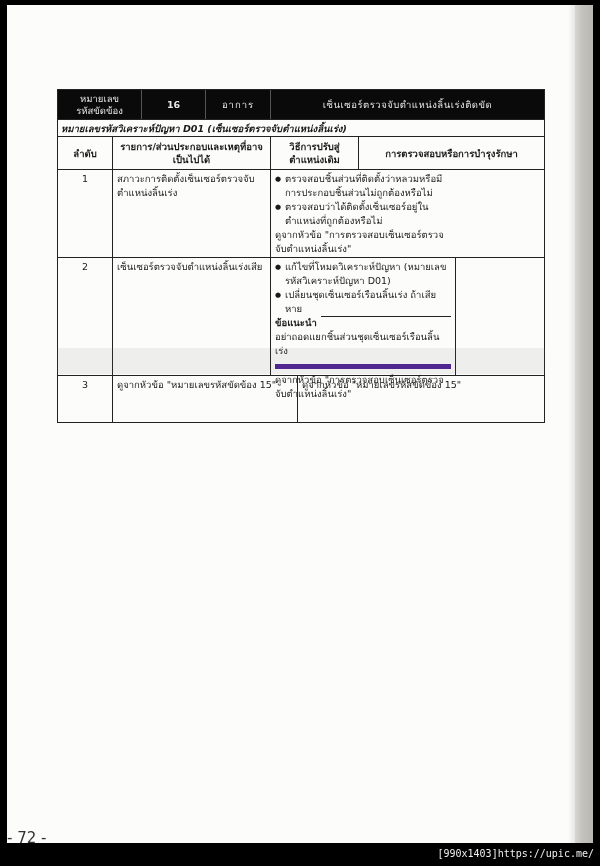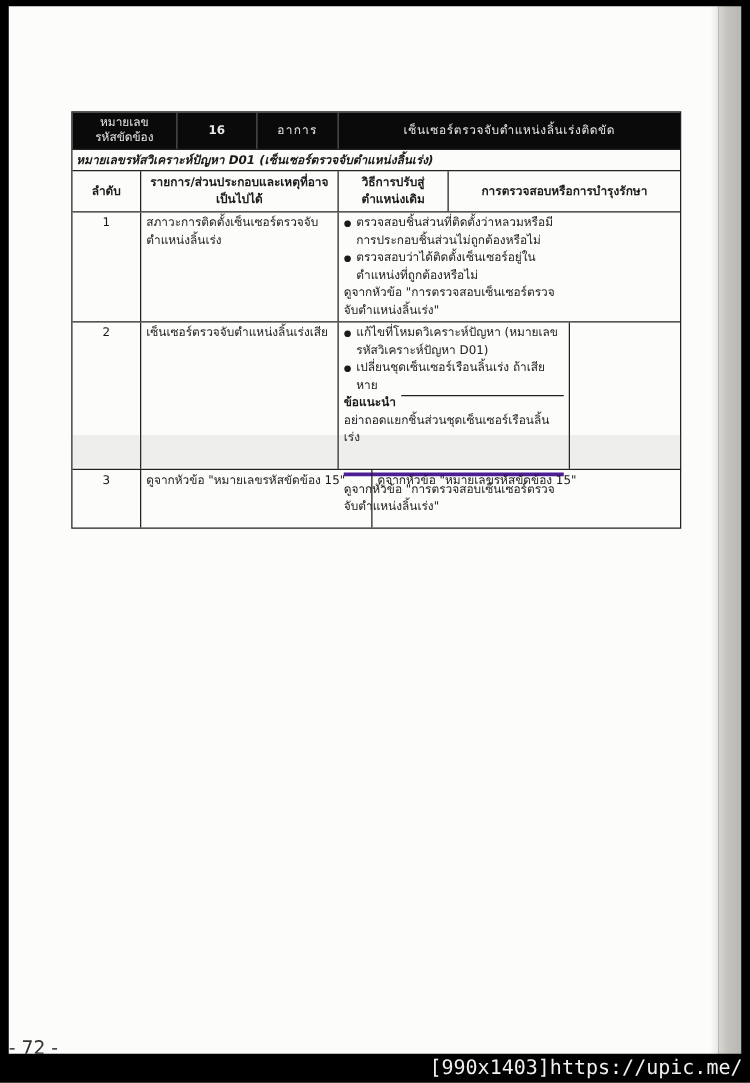--- a/index.html
+++ b/index.html
@@ -55,40 +55,40 @@
     .c-item { width: 158px; }
     .c-chk  { width: 185px; }
     .c-fix  { flex: 1; }
 
     .hdr .cell { font-weight: bold; text-align: center; display: flex; align-items: center; justify-content: center; height: 32px; line-height: 13px; }
 
     .bullet { position: relative; padding-left: 10px; }
     .bullet::before { content: "\25CF"; position: absolute; left: 0; top: 0; font-size: 7px; }
     .advice-label { font-weight: bold; display: flex; align-items: flex-start; }
     .advice-label .rule { flex: 1; border-bottom: 1px solid #222; margin-left: 4px; margin-bottom: 3px; }
-    .advice-text { border-bottom: 3px solid #4c1d95; padding-bottom: 20px; margin-bottom: 4px; }
+    .advice-text { border-bottom: 5px solid #4c1d95; padding-bottom: 6px; margin-bottom: 4px; }
 
     .r1 { height: 88px; }
     .r2 { height: 118px; }
     .r3 { height: 46px; }
 
     .ghost-band {
       position: absolute; left: 50px; top: 343px; width: 488px; height: 26px;
       background: rgba(120,120,120,0.10);
       pointer-events: none;
     }
 
     .page-number {
       position: absolute; left: 0; width: 100%; top: 796px; text-align: left;
       font-size: 15px; color: #333; margin-top: 28px;
     }
 
     .watermark {
       position: absolute; right: 4px; bottom: 2px; height: 20px;
-      color: #f0f0f0; font-family: "DejaVu Sans Mono", monospace; font-size: 16px; line-height: 20px;
+      color: #f0f0f0; font-family: "DejaVu Sans Mono", monospace; font-size: 10px; line-height: 20px;
       background: #000; padding: 0 2px;
     }
   </style>
 </head>
 <body>
 
 <div class="page">
 
   <div class="doc-table">
 

